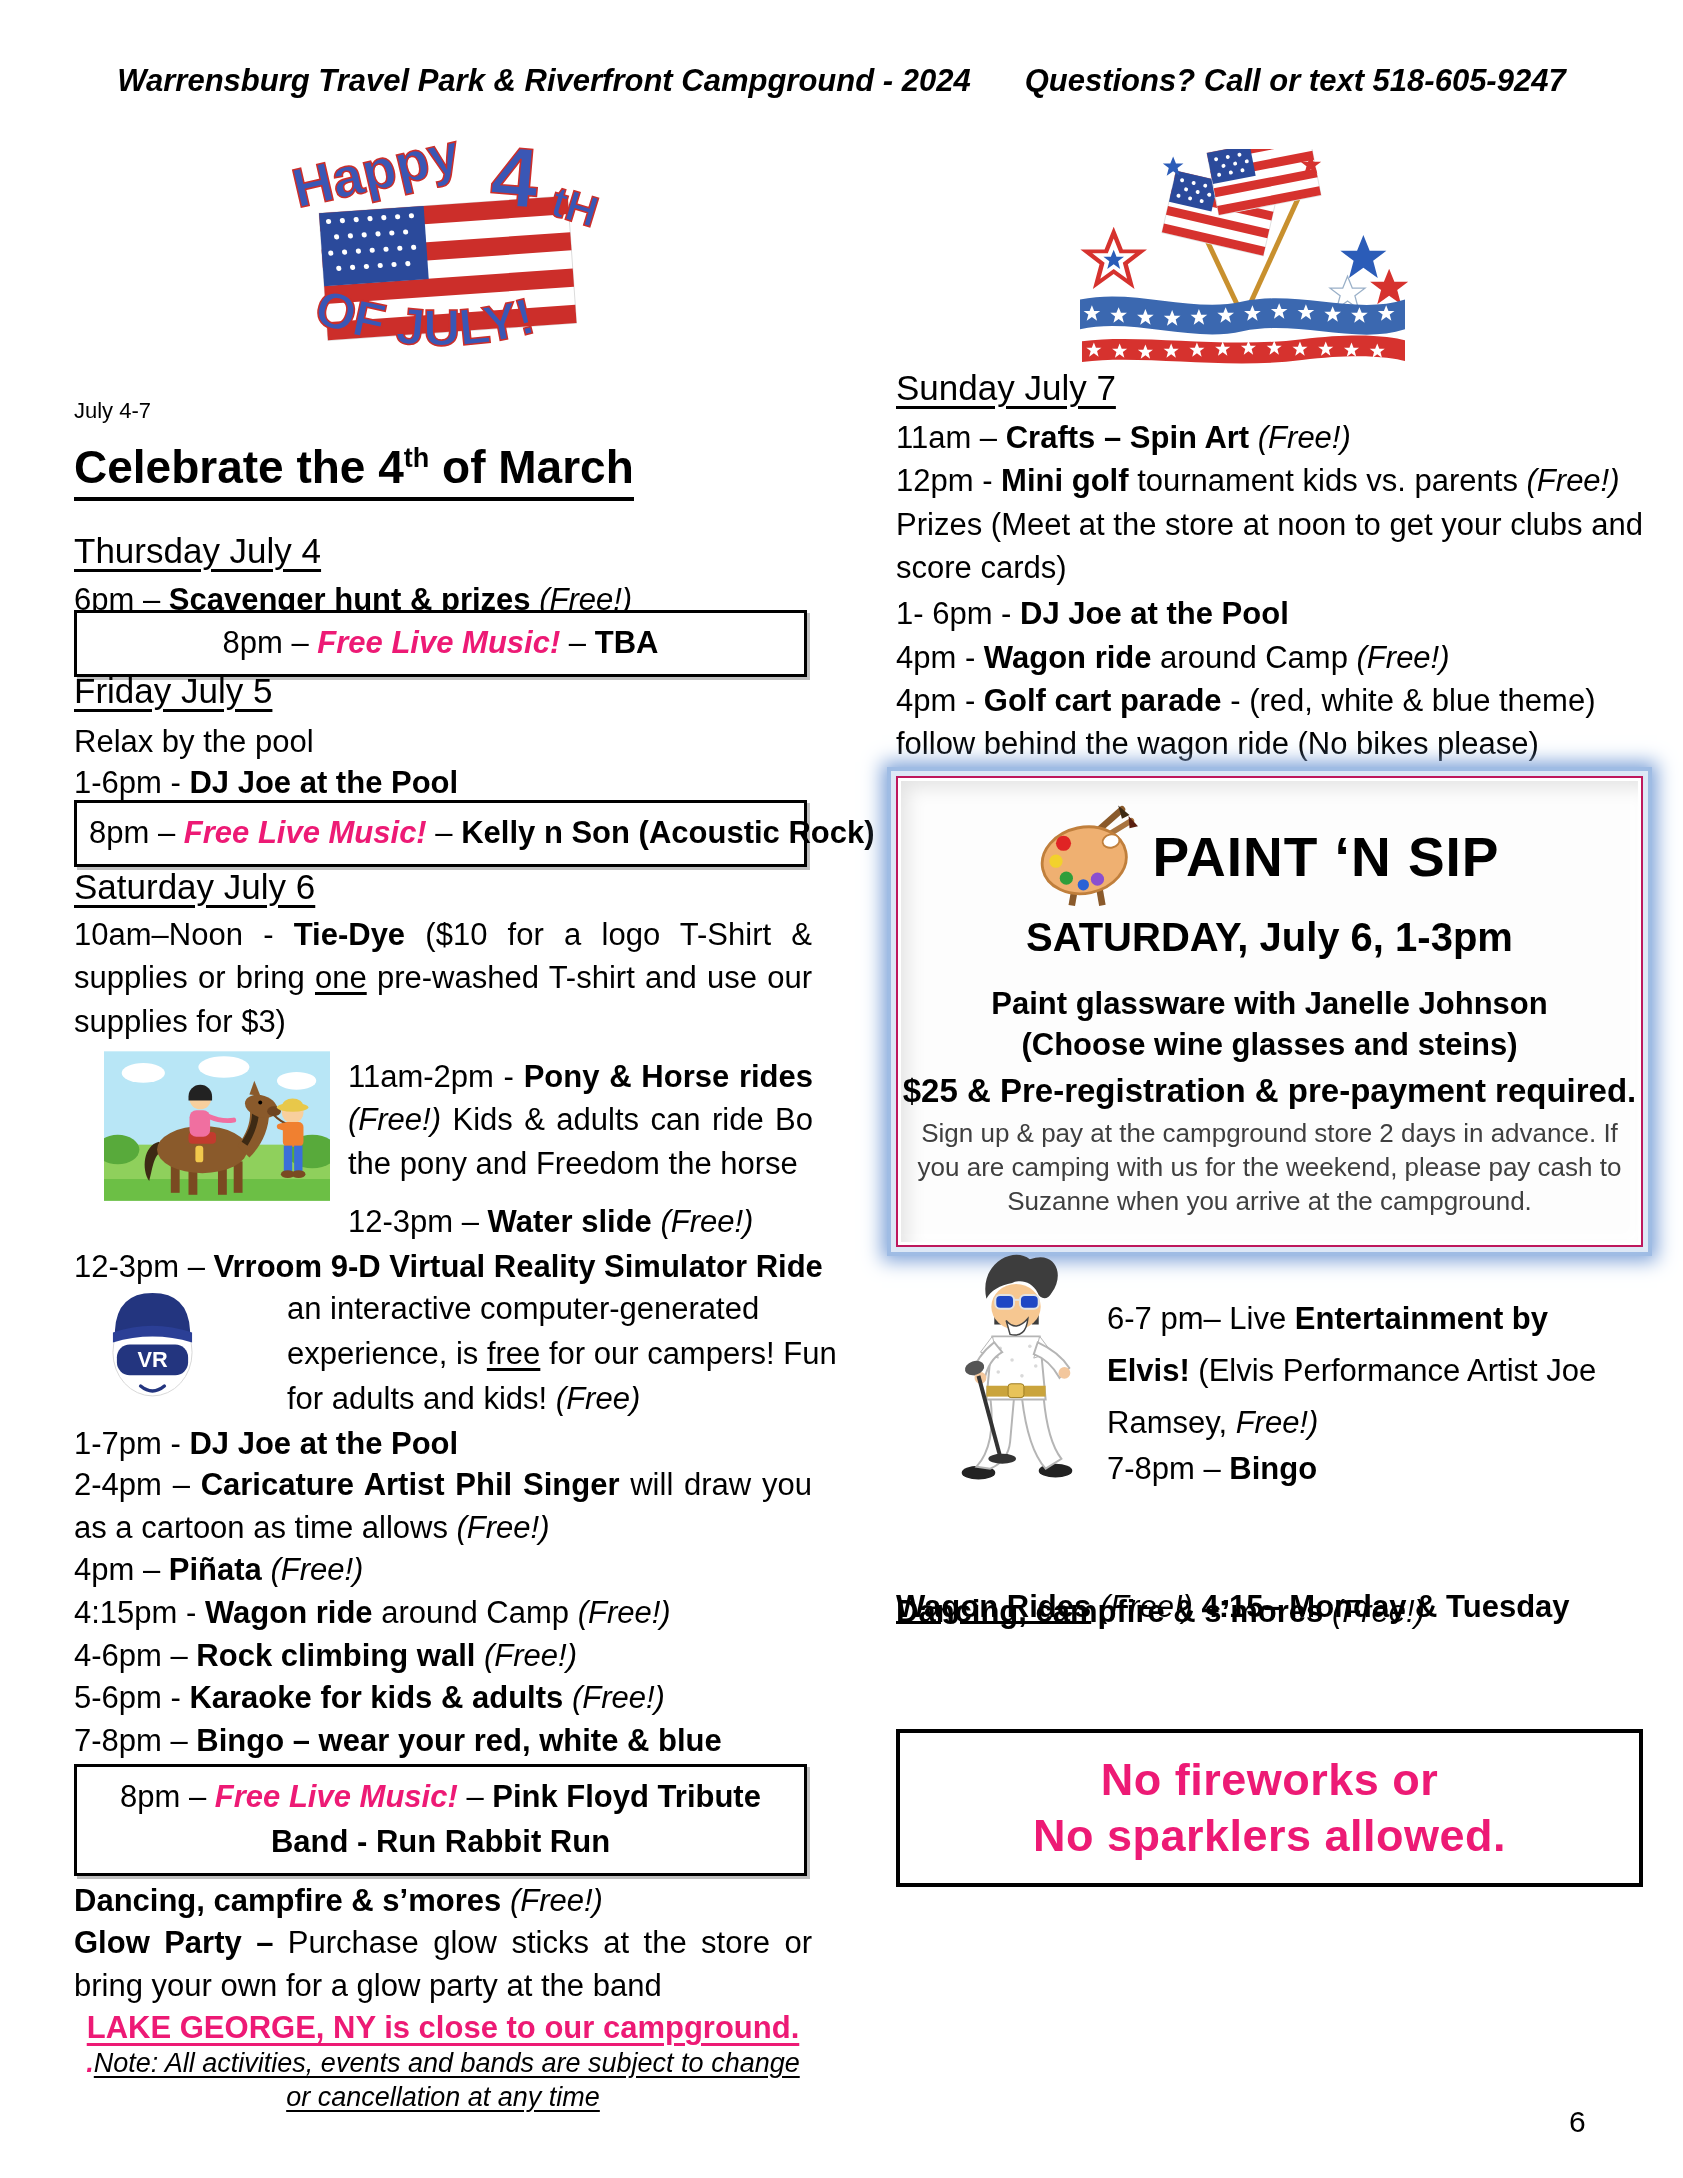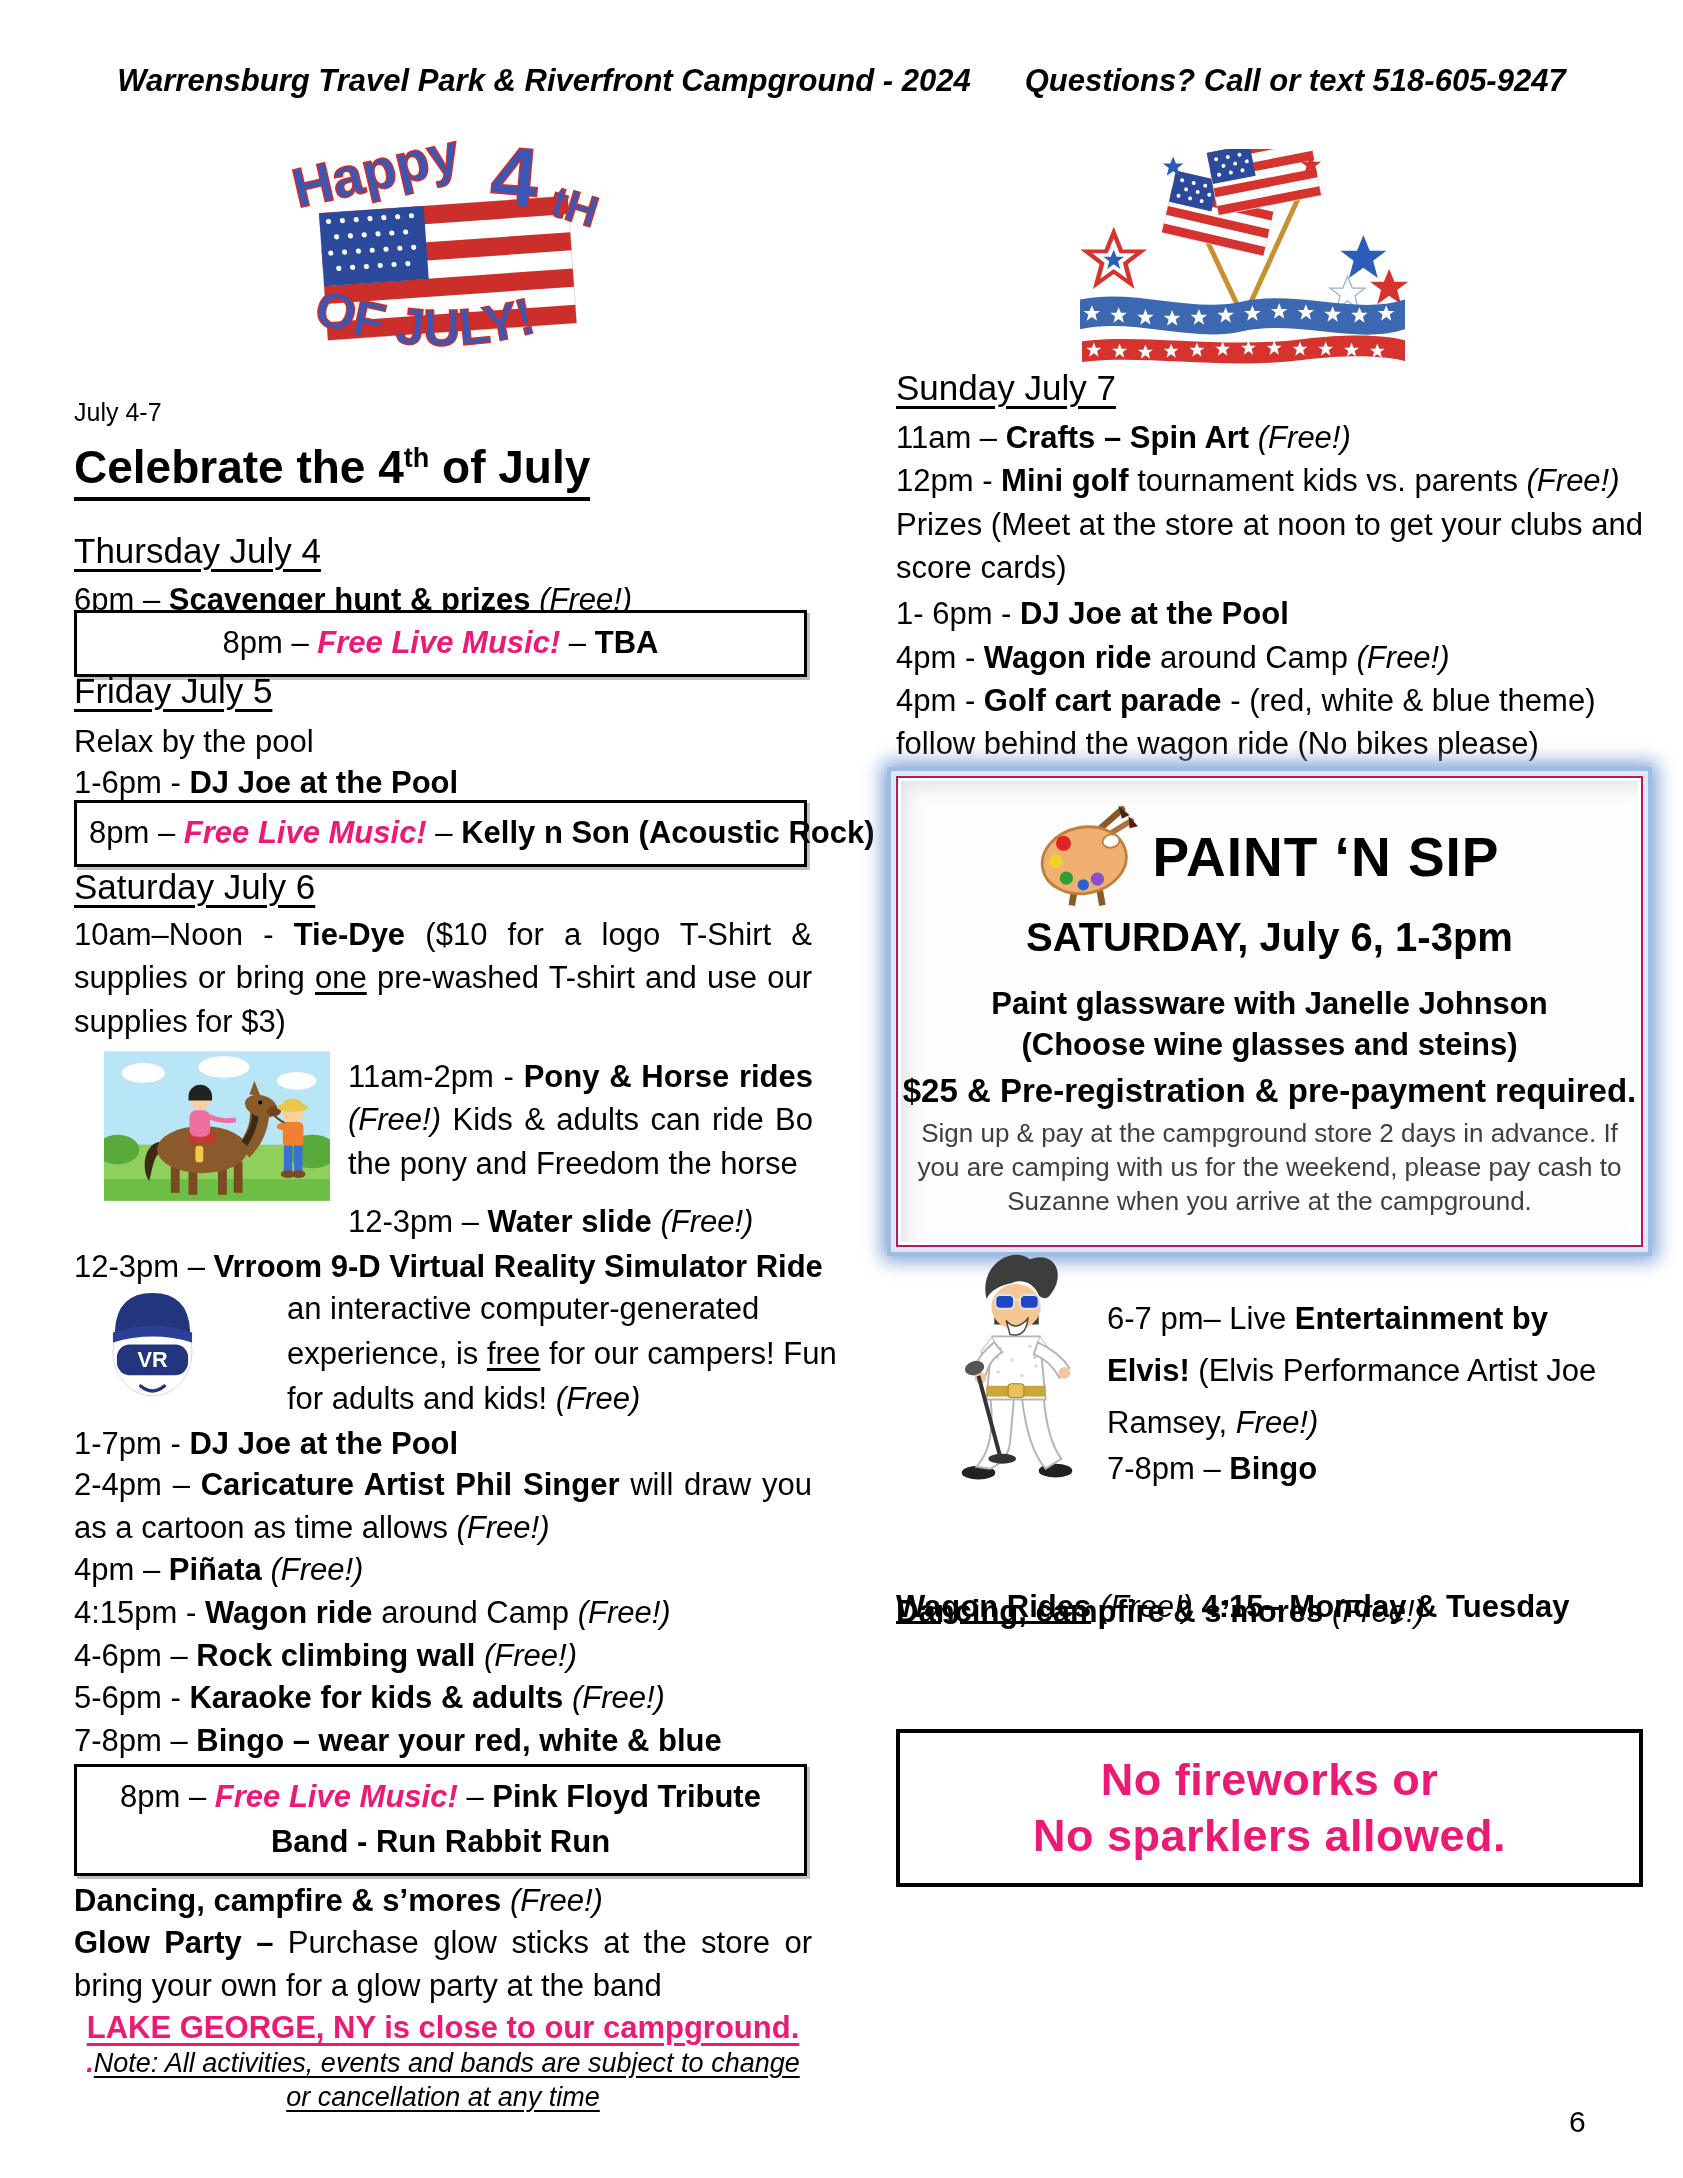--- a/index.html
+++ b/index.html
@@ -8,21 +8,21 @@
   .abs{position:absolute;}
   .line{font-size:31px;line-height:1.40;white-space:nowrap;}
   .wrap{white-space:normal;}
   .just{text-align:justify;}
   .s-b{font-weight:700;}
   .s-i{font-style:italic;}
   .s-u{text-decoration:underline;text-underline-offset:4px;}
   .s-pink{color:#ed1a75;font-weight:700;font-style:italic;}
   .header{width:1683px;text-align:center;font-size:31px;font-weight:700;font-style:italic;}
   .hdr-gap{margin-left:54px;}
-  .dates{font-size:25px;}
+  .dates{font-size:22px;}
   .main-title{font-size:46px;font-weight:700;display:inline-block;border-bottom:4px solid #000;padding-bottom:3px;}
   .main-title sup{font-size:27px;}
   .day-heading{font-size:35px;text-decoration:underline;text-decoration-thickness:2.5px;text-underline-offset:6px;}
   .music-box{border:3px solid #000;width:733px;box-sizing:border-box;padding:8px 12px;background:#fff;
              box-shadow:3px 3px 0 rgba(0,0,0,0.25);}
   .music-box .line{line-height:1.45;text-align:center;}
   .paint-box{width:747px;box-sizing:border-box;background:#fdfdfd;text-align:center;
              border:2px solid #be185d;
              box-shadow:0 0 0 5px #dde8f6,0 0 0 9px #9fbce4,0 0 18px 14px #7fa3d9,
                         inset 0 0 0 3px #fff,inset 10px 10px 18px rgba(0,0,0,.10),inset -8px -8px 14px rgba(255,255,255,.95);}
@@ -167,21 +167,21 @@
           <use href="#st" transform="translate(254,202) scale(0.95)"></use>
           <use href="#st" transform="translate(280,203) scale(0.95)"></use>
           <use href="#st" transform="translate(306,204) scale(0.95)"></use>
       </g>
     </svg>
   </div>
 
   <div class="abs dates" style="left:74px;top:398px;">July 4-7</div>
 
   <div class="abs" style="left:74px;top:440px;">
-    <span class="main-title"><span>Celebrate the 4</span><sup>th</sup><span> of July</span></span>
+    <span class="main-title"><span>Celebrate the 4</span><sup>th</sup><span> of March</span></span>
   </div>
 
   <div class="abs day-heading" style="left:74px;top:531px;">Thursday July 4</div>
   <div class="abs line" style="left:74px;top:578px;"><span>6pm – </span><span class="s-b">Scavenger hunt &amp; prizes</span><span> </span><span class="s-i">(Free!)</span></div>
   <div class="abs music-box" style="left:74px;top:610px;">
     <div class="line"><span>8pm – </span><span class="s-pink">Free Live Music!</span><span> – </span><span class="s-b">TBA</span></div>
   </div>
 
   <div class="abs day-heading" style="left:74px;top:671px;">Friday July 5</div>
   <div class="abs line" style="left:74px;top:720px;"><span>Relax by the pool</span></div>

